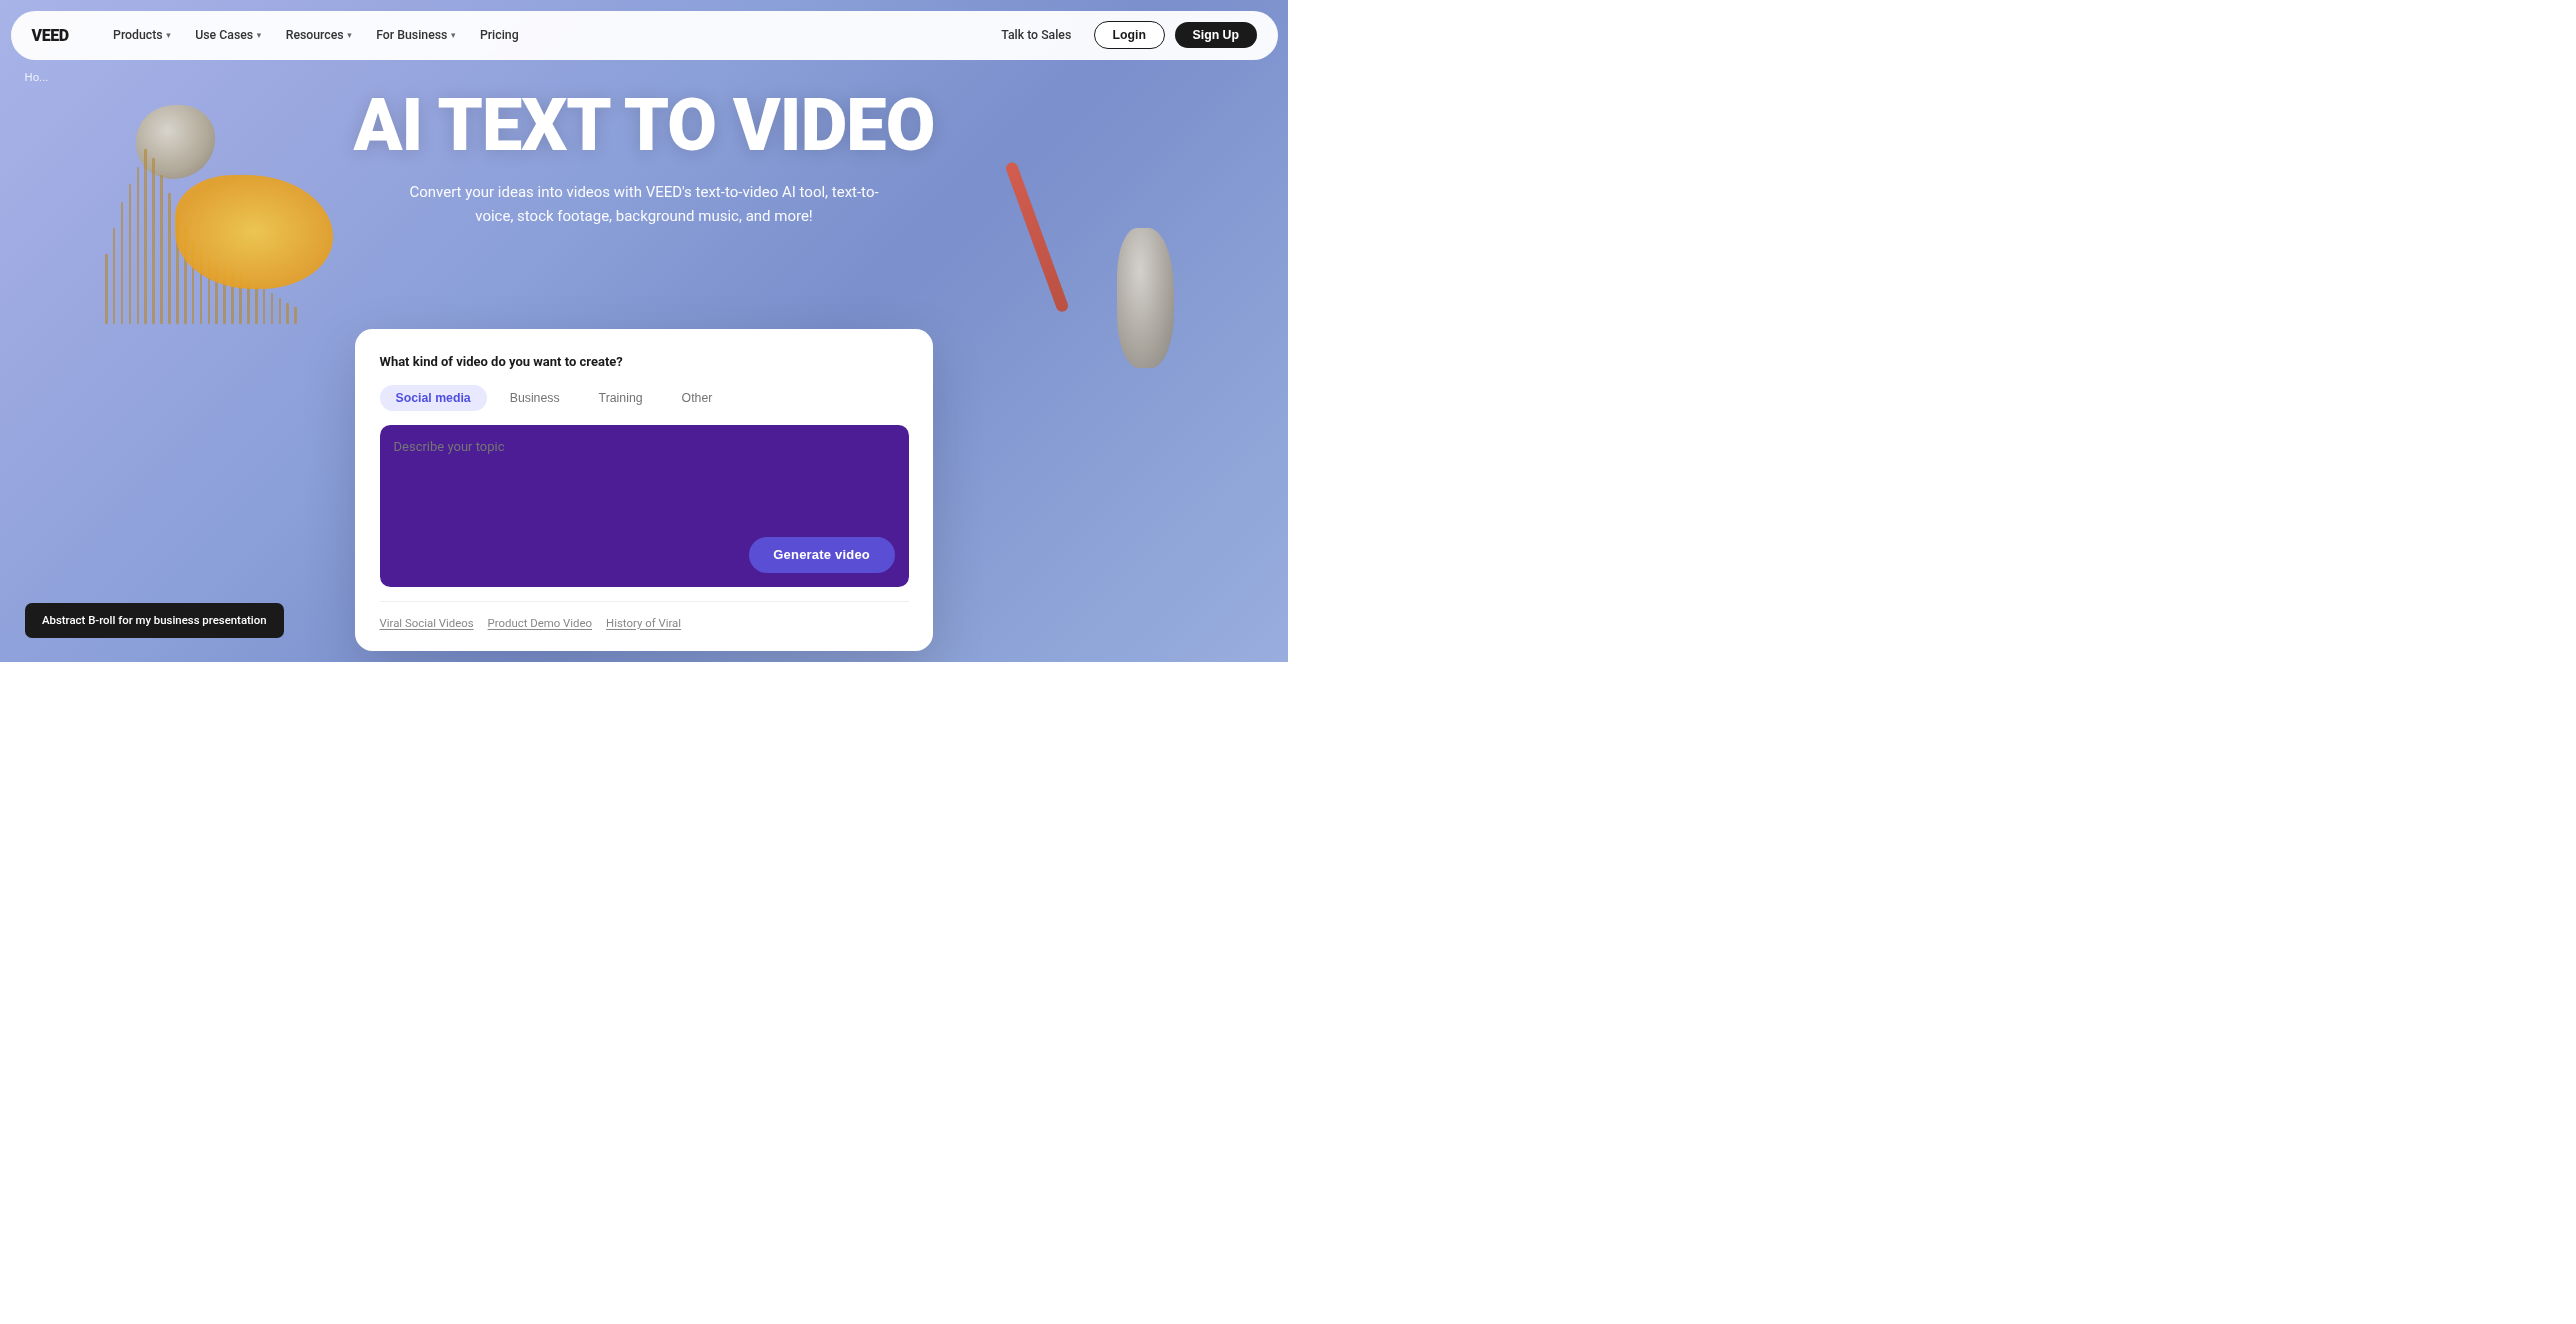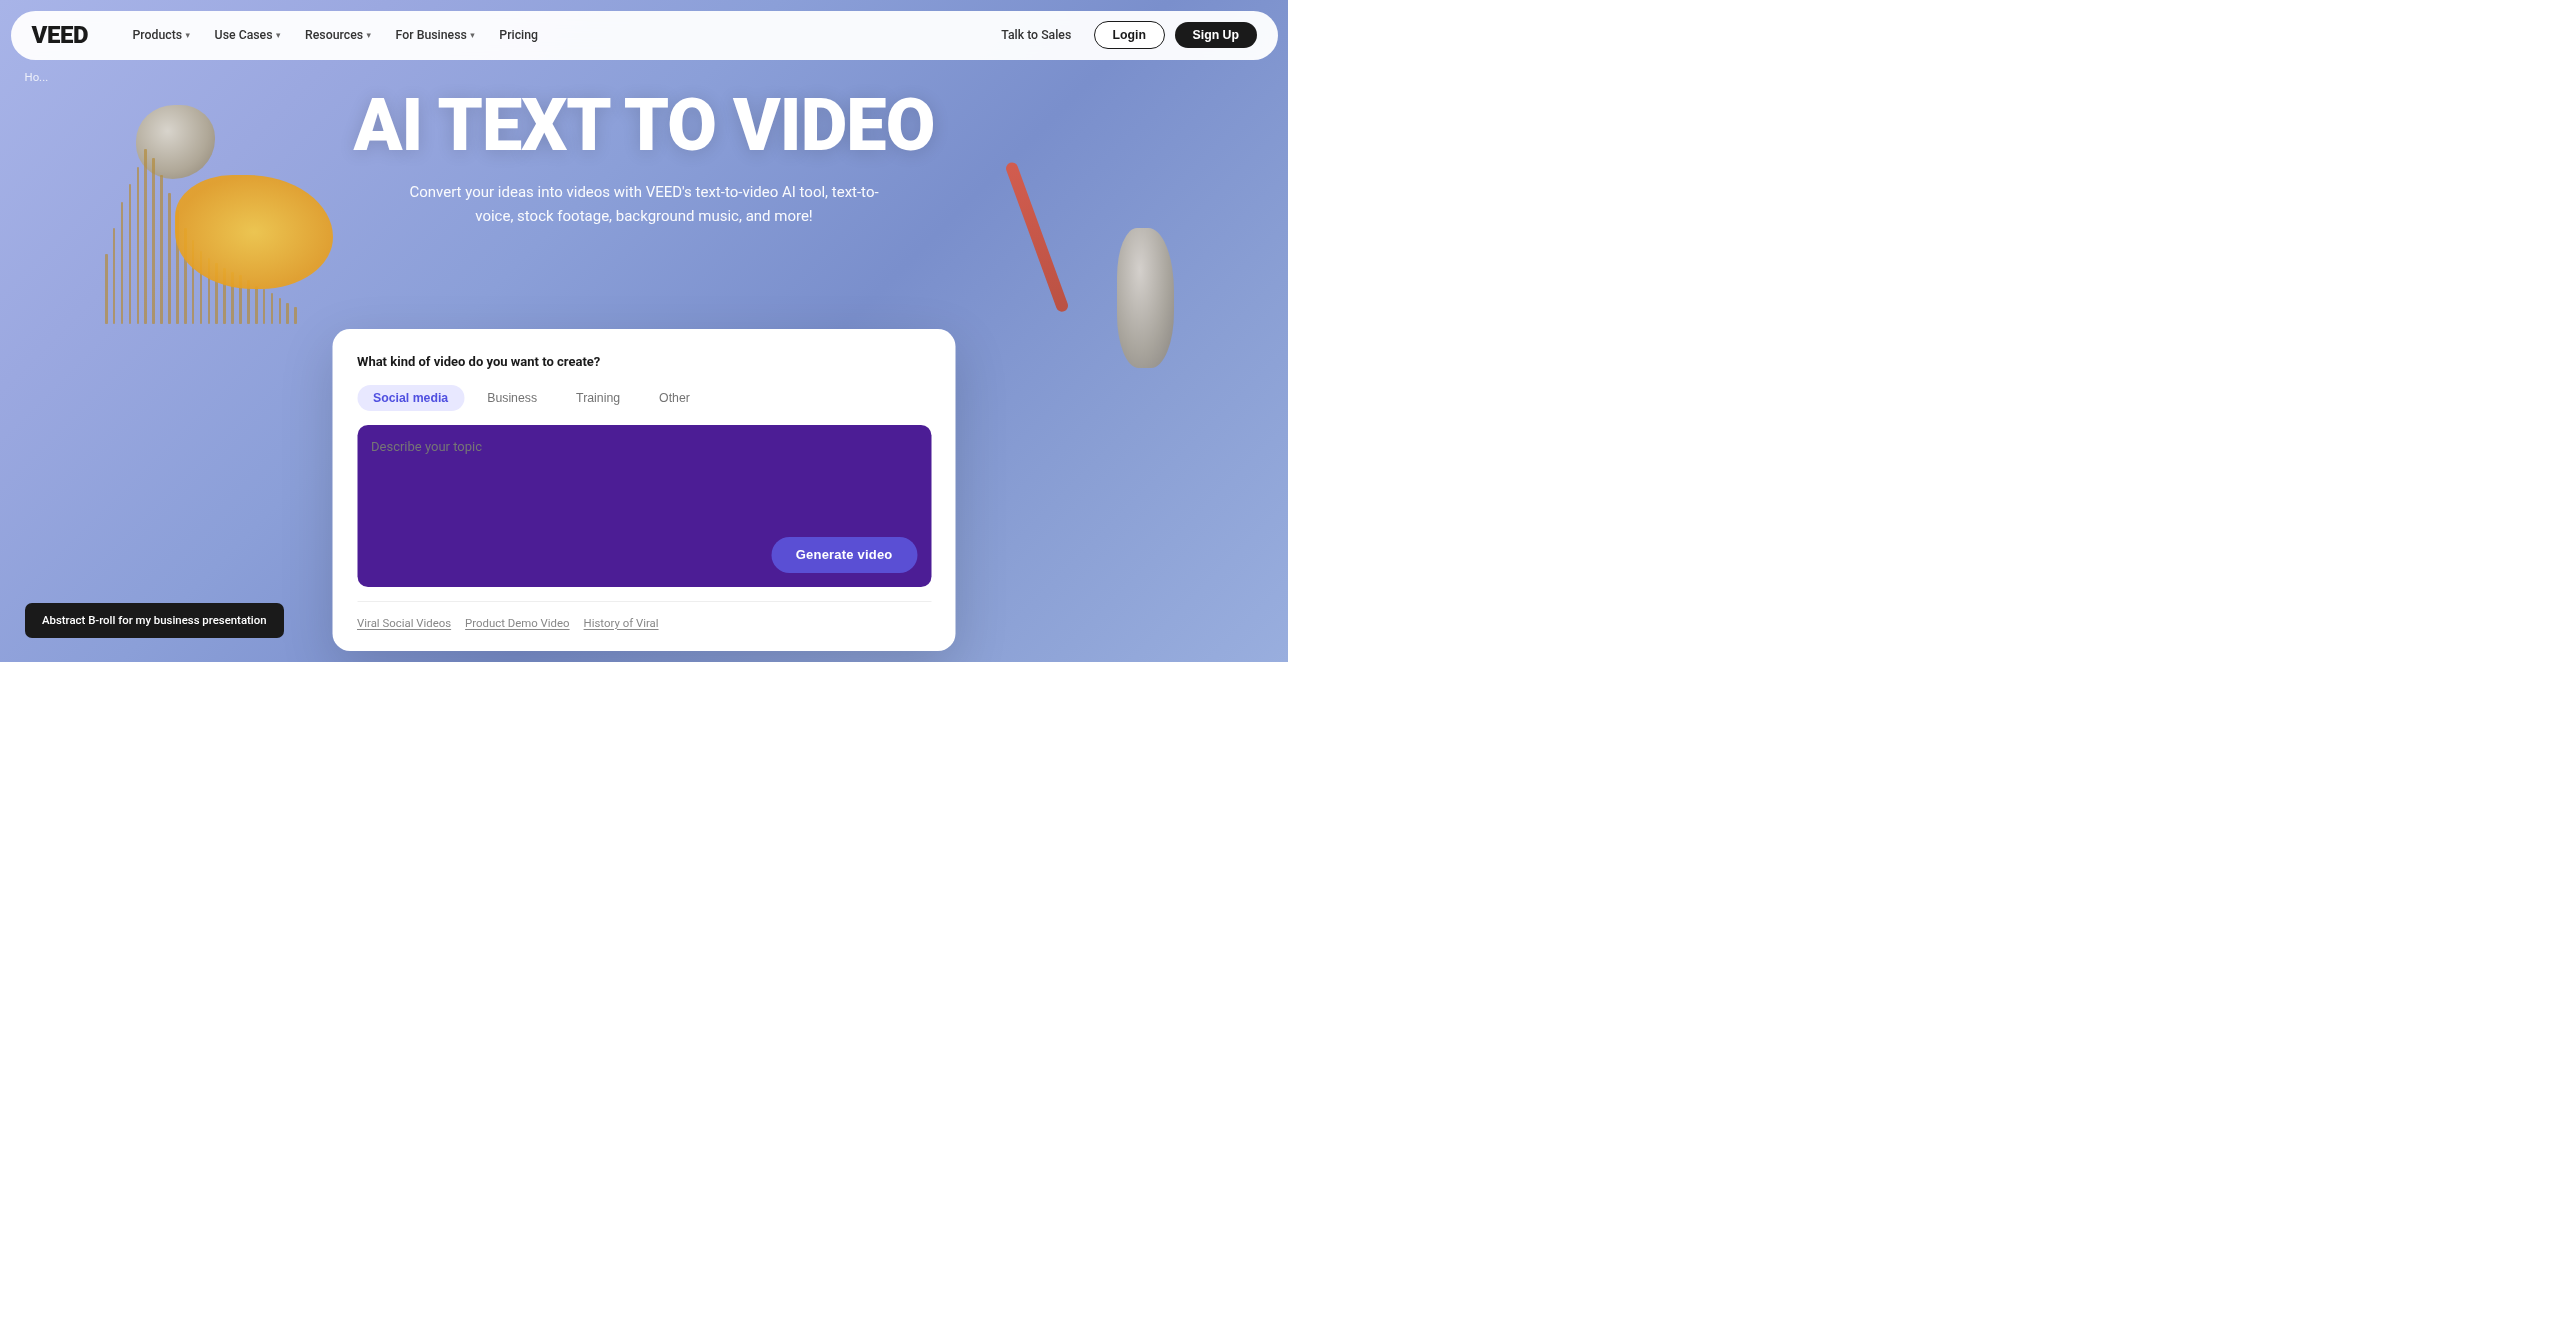--- a/index.html
+++ b/index.html
@@ -112,21 +112,21 @@
       background: rgba(255, 255, 255, 0.95);
       border-radius: 28px;
       display: flex;
       align-items: center;
       padding: 0 21px;
       z-index: 10;
       backdrop-filter: blur(8.8px);
     }
 
     .logo {
-      font-size: 24px;
+      font-size: 16px;
       font-weight: 900;
       color: #1a1a1a;
       letter-spacing: -0.4px;
       margin-right: 32px;
       flex-shrink: 0;
     }
 
     .nav-links {
       display: flex;
       align-items: center;
@@ -219,21 +219,21 @@
       margin: 0 auto 26px;
       font-weight: 400;
     }
 
     
     .card {
       position: absolute;
       left: 50%;
       transform: translateX(-50%);
       top: 329px;
-      width: 623px;
+      width: 578px;
       background: white;
       border-radius: 17.5px;
       padding: 24.5px 24.5px 21px;
       z-index: 5;
       box-shadow: 0 17.5px 53px rgba(0,0,0,0.15);
     }
 
     .card-question {
       font-size: 13px;
       font-weight: 700;

